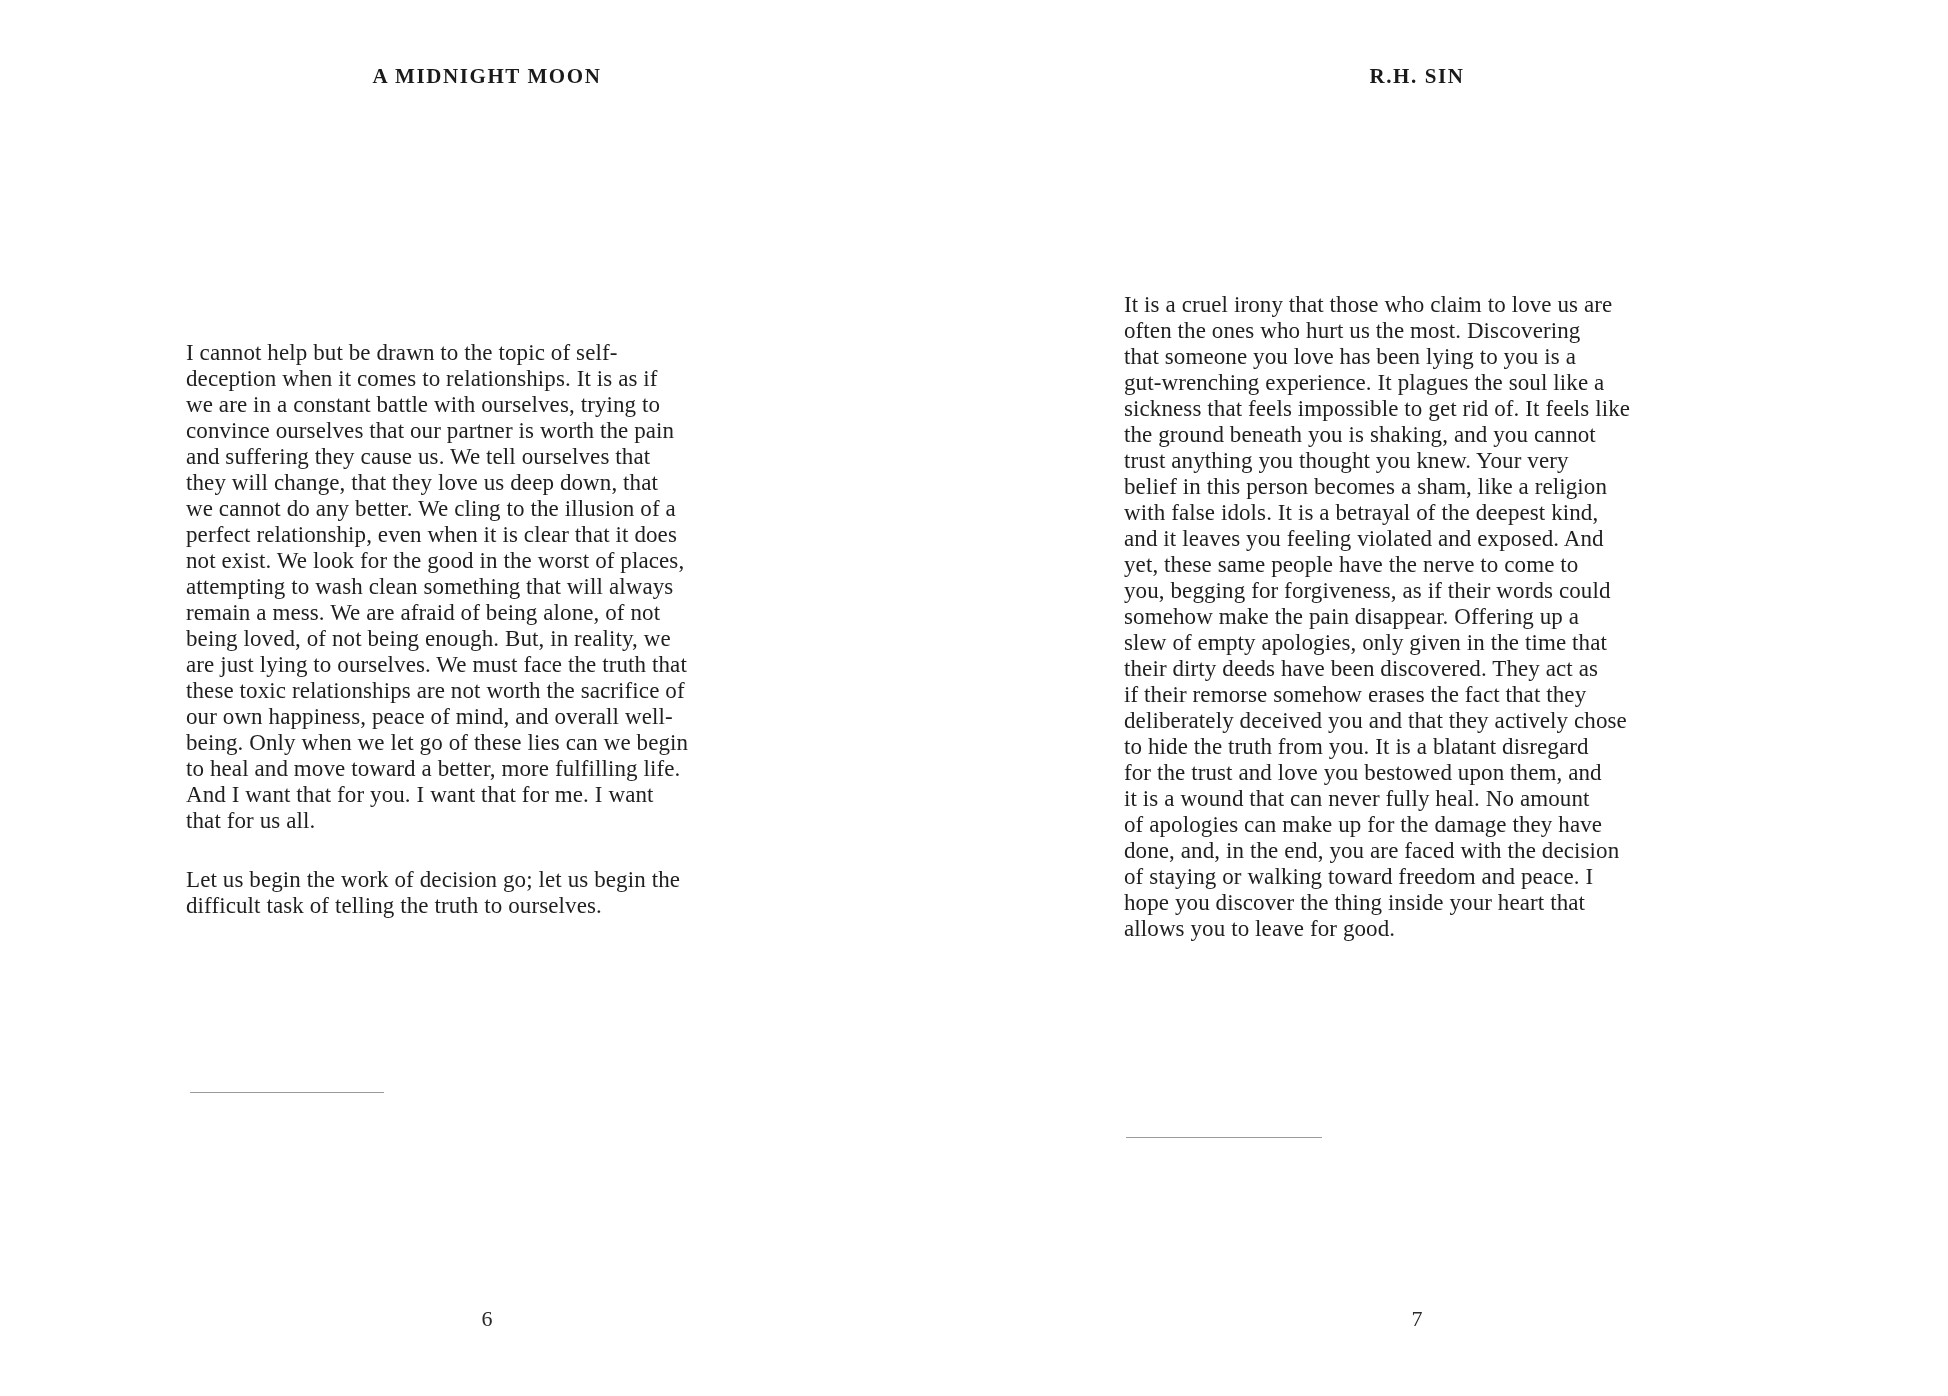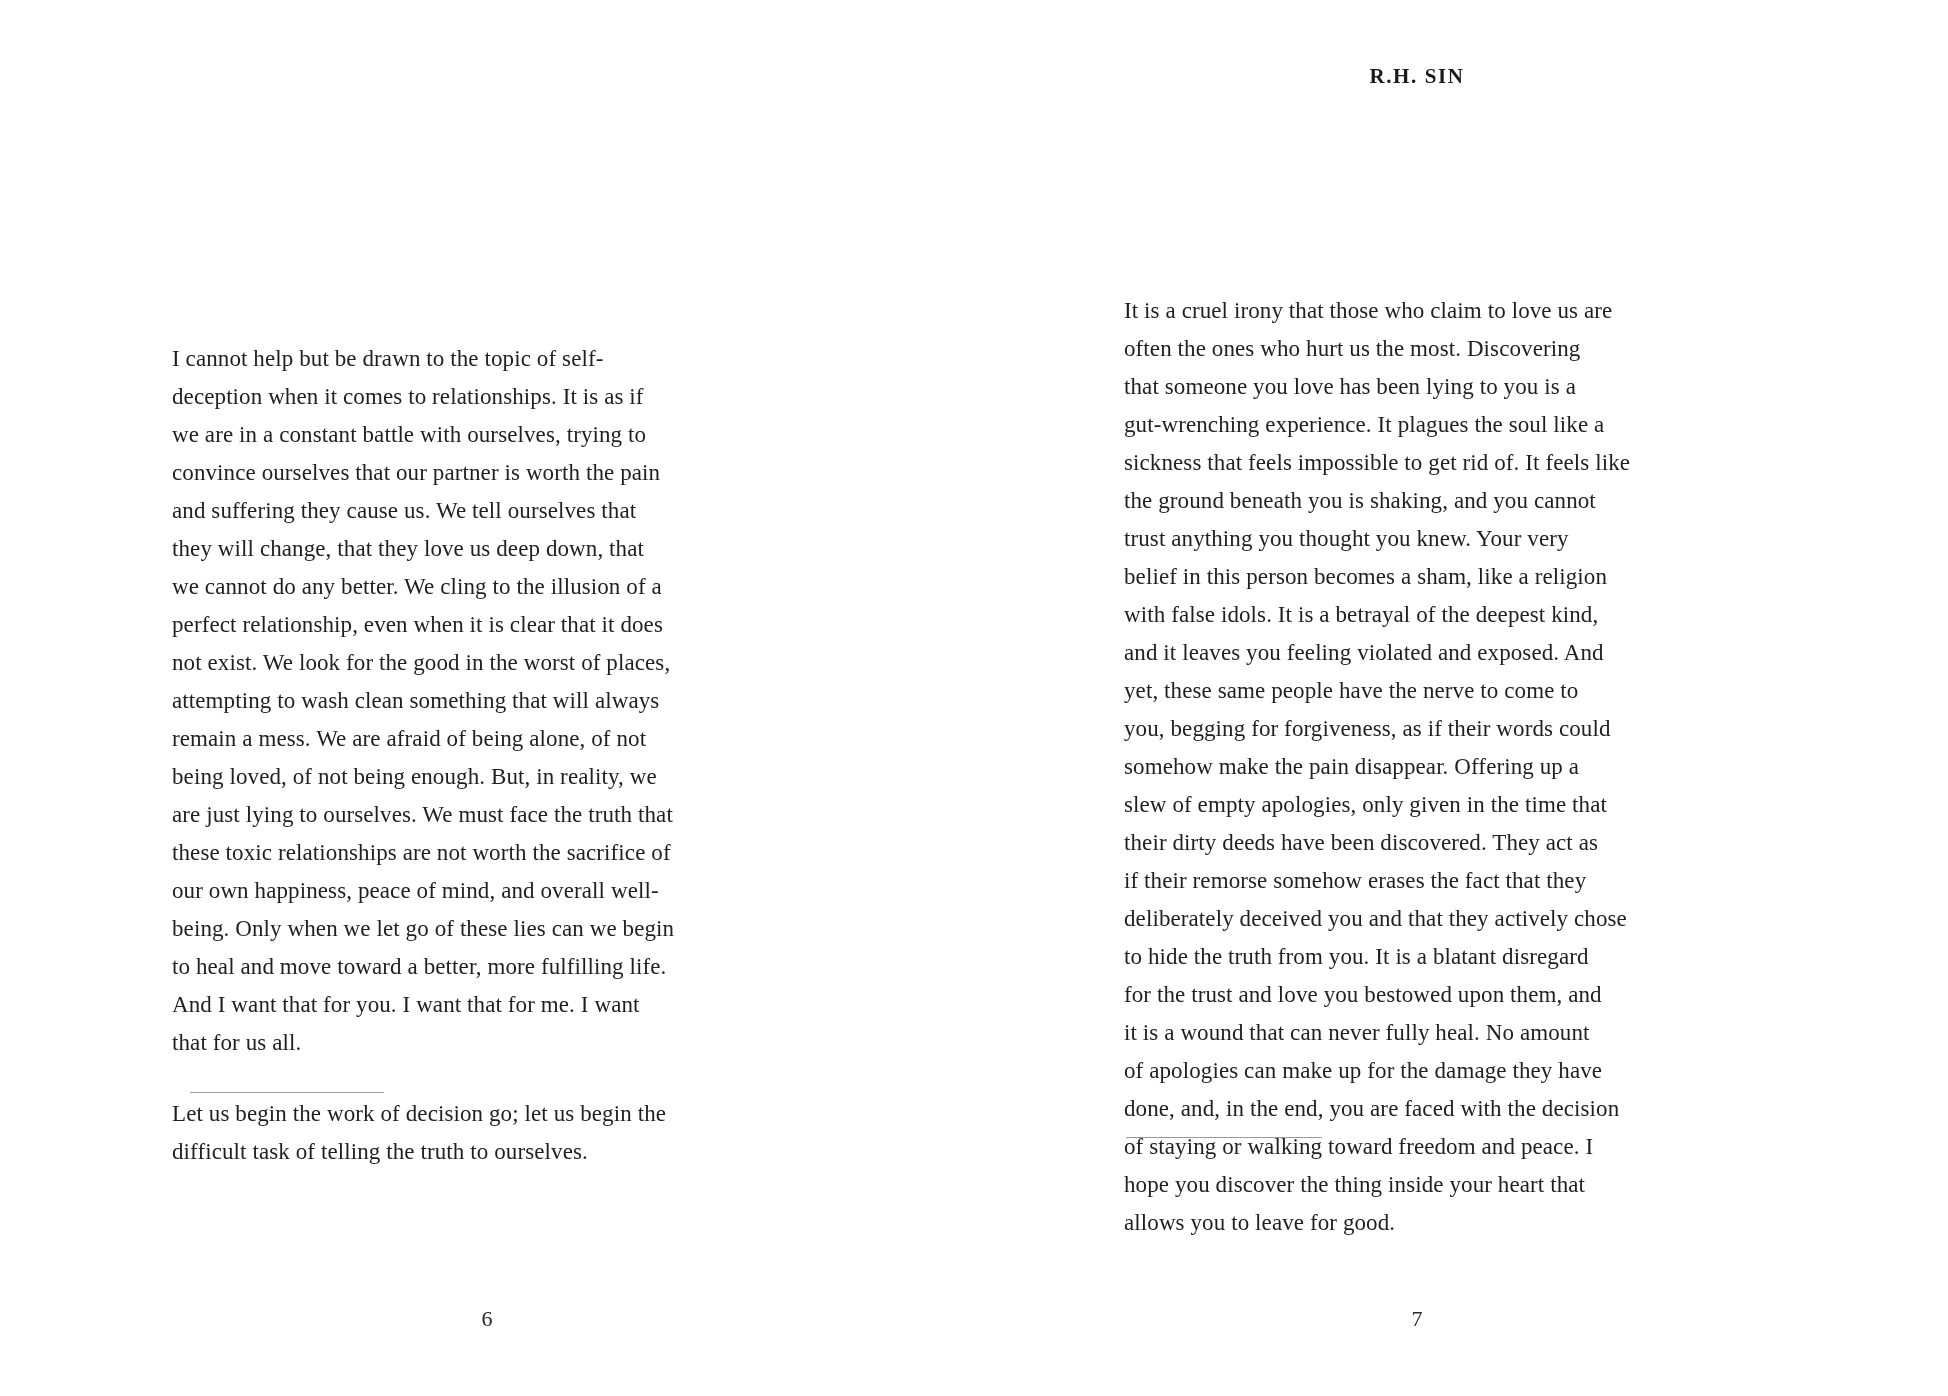--- a/index.html
+++ b/index.html
@@ -37,27 +37,27 @@
     font-size: 21px;
     font-weight: 600;
     letter-spacing: 1.6px;
     color: #1a1a1a;
   }
 
   .text-block {
     position: absolute;
     color: #1f1f1f;
   }
-  .page.left  .text-block { left: 172px; top: 340px; }
+  .page.left  .text-block { left: 186px; top: 340px; }
   .page.right .text-block { left: 194px; top: 292px; }
 
   .para {
     margin: 0 0 33px 0;
     font-size: 23px;
-    line-height: 38px;
+    line-height: 26px;
     white-space: pre-line;
     letter-spacing: 0.1px;
   }
   .para:last-child { margin-bottom: 0; }
 
   .rule {
     position: absolute;
     height: 1px;
     background: #9a9a9a;
   }
@@ -73,20 +73,21 @@
     font-size: 22px;
     color: #2a2a2a;
   }
 </style>
 </head>
 <body>
 
 <div class="spread">
 
   <div class="page left">
+    <div class="running-header">A MIDNIGHT MOON</div>
     <div class="text-block">
       <p class="para">I cannot help but be drawn to the topic of self-
 deception when it comes to relationships. It is as if
 we are in a constant battle with ourselves, trying to
 convince ourselves that our partner is worth the pain
 and suffering they cause us. We tell ourselves that
 they will change, that they love us deep down, that
 we cannot do any better. We cling to the illusion of a
 perfect relationship, even when it is clear that it does
 not exist. We look for the good in the worst of places,

